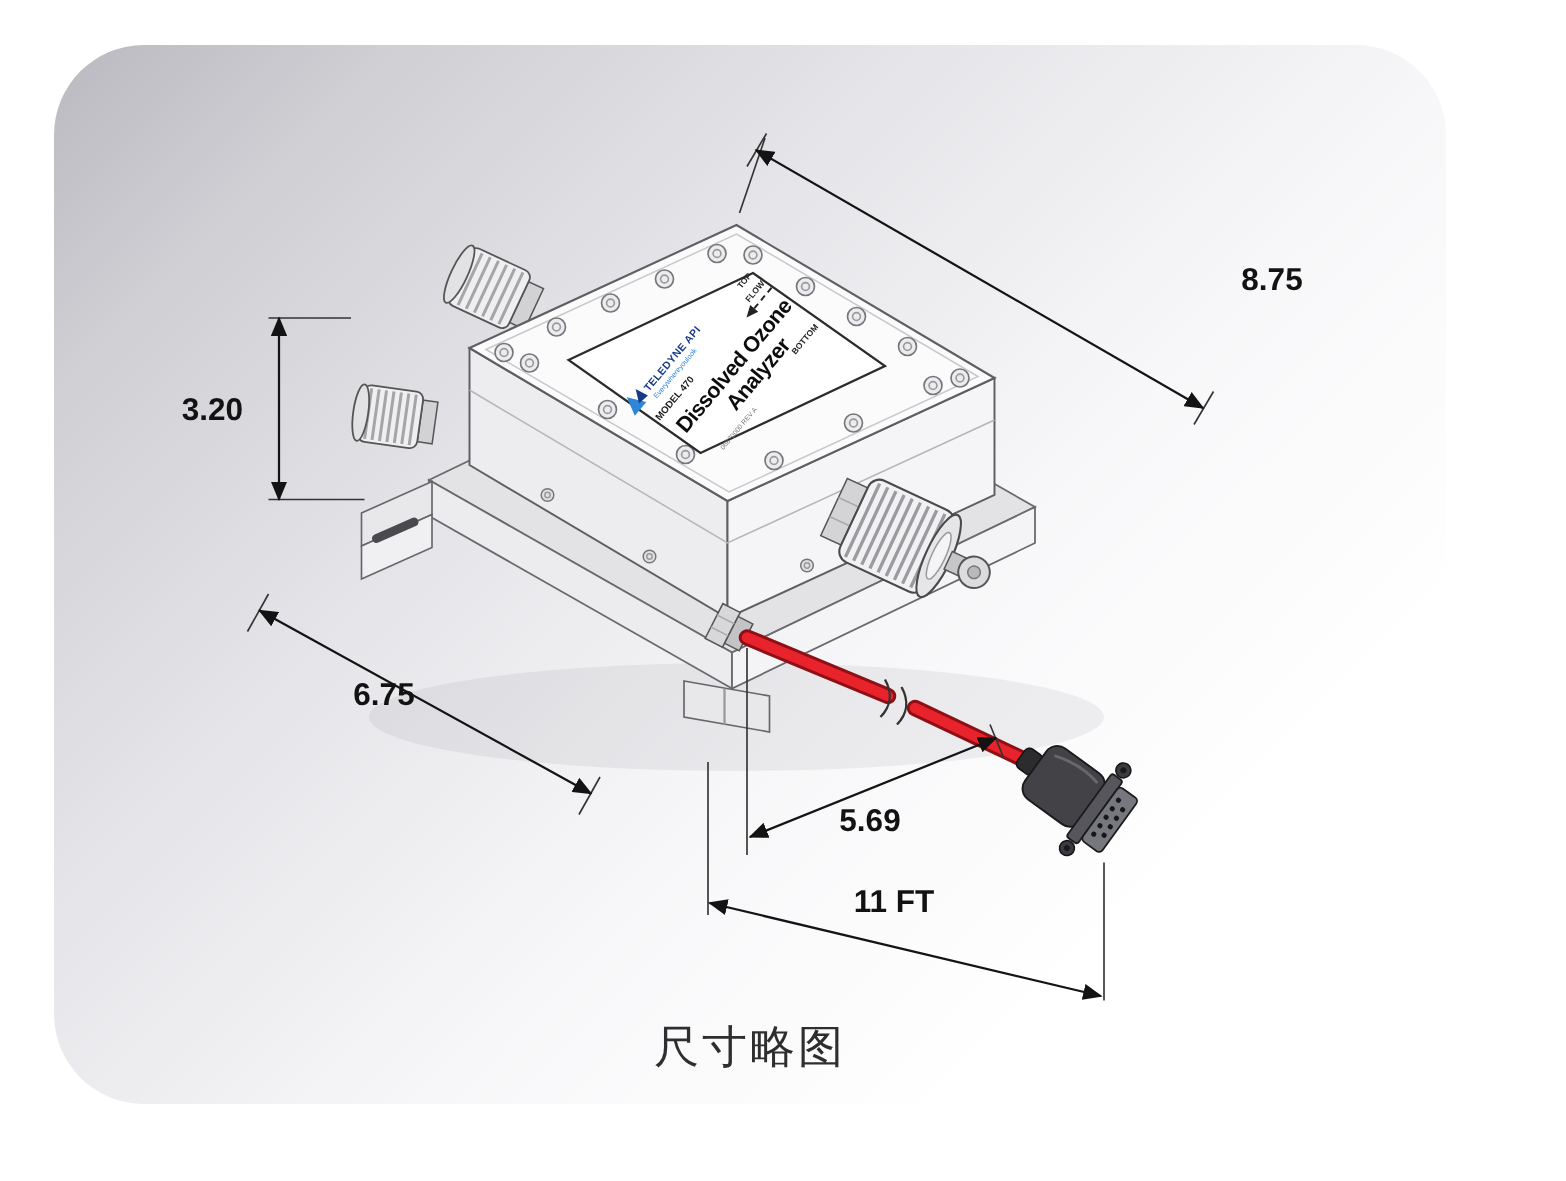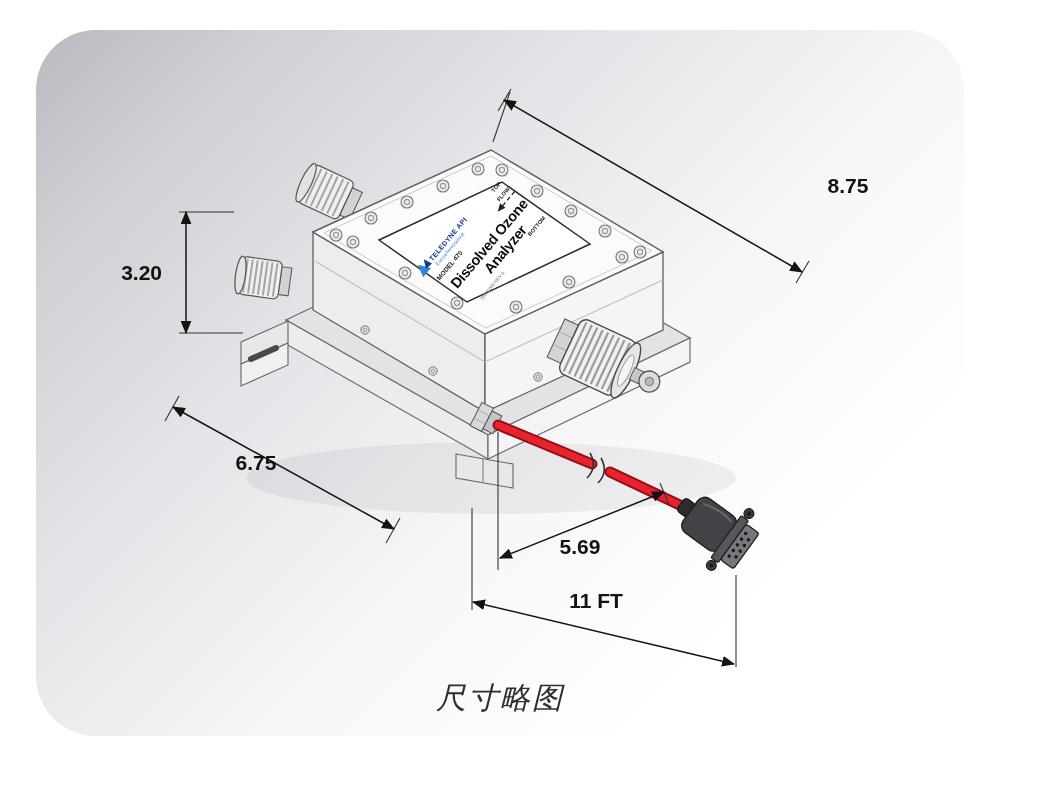--- a/index.html
+++ b/index.html
@@ -2,21 +2,21 @@
 <html><head>
 <meta charset="utf-8">
 <style>
   html,body { margin:0; padding:0; background:#ffffff; }
   .page { position:relative; width:1044px; height:787px; background:#ffffff; overflow:hidden;
           font-family:"Liberation Sans", sans-serif; }
   .card { position:absolute; left:36px; top:30px; width:928px; height:706px; border-radius:60px;
           background: linear-gradient(135deg,#b9b9bf 0%, #cfcfd4 14%, #e4e4e8 34%, #f7f7f9 58%, #ffffff 80%); }
   .card svg { position:absolute; left:0; top:0; }
   .caption { position:absolute; left:0; right:0; top:648px; text-align:center;
-             font-size:30px; color:#2e2e2e; letter-spacing:2px;font-style:italic; }
+             font-size:30px; color:#2e2e2e; letter-spacing:2px; }
   .dim-label { font:700 21px "Liberation Sans", sans-serif; fill:#121212; }
   .ext { stroke:#333; stroke-width:1.1; }
   .dimline { stroke:#141414; stroke-width:1.5; }
   .si { fill:none; stroke:#9a9a9e; }
   .lbl-brand { font:700 7px "Liberation Sans", sans-serif; fill:#163a8a; letter-spacing:.3px; }
   .lbl-tag   { font:400 4.8px "Liberation Sans", sans-serif; fill:#2f86d6; }
   .lbl-model { font:700 6.5px "Liberation Sans", sans-serif; fill:#1c1c1c; }
   .lbl-big   { font:700 14.5px "Liberation Sans", sans-serif; fill:#0d0d0d; letter-spacing:-0.4px; }
   .lbl-small { font:700 5.6px "Liberation Sans", sans-serif; fill:#222; }
   .lbl-tiny  { font:400 4.6px "Liberation Sans", sans-serif; fill:#777; }

